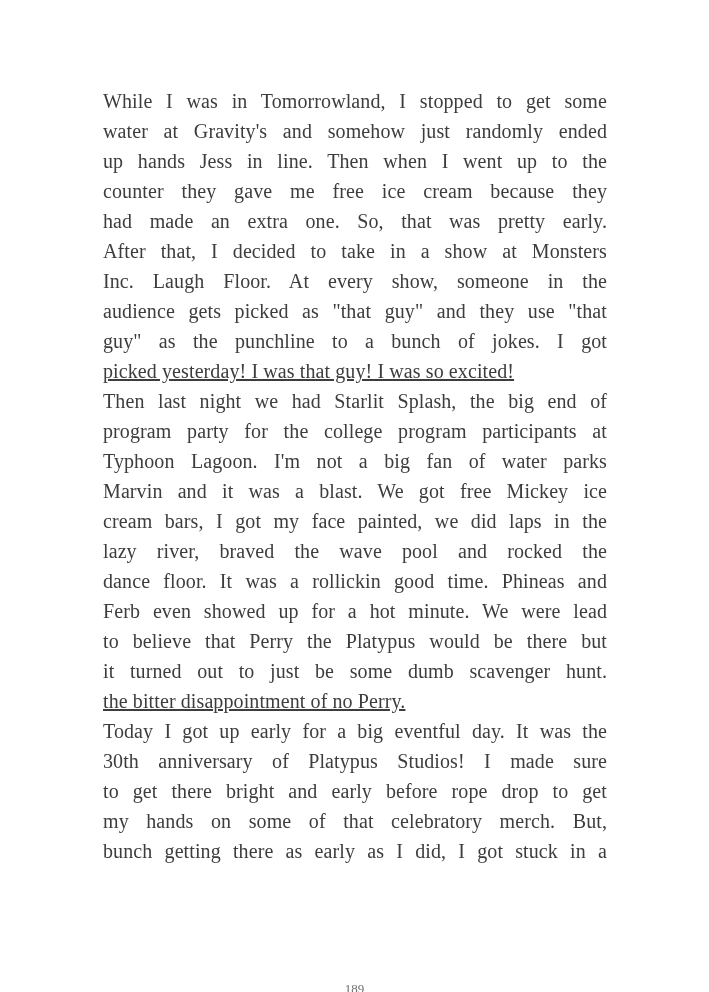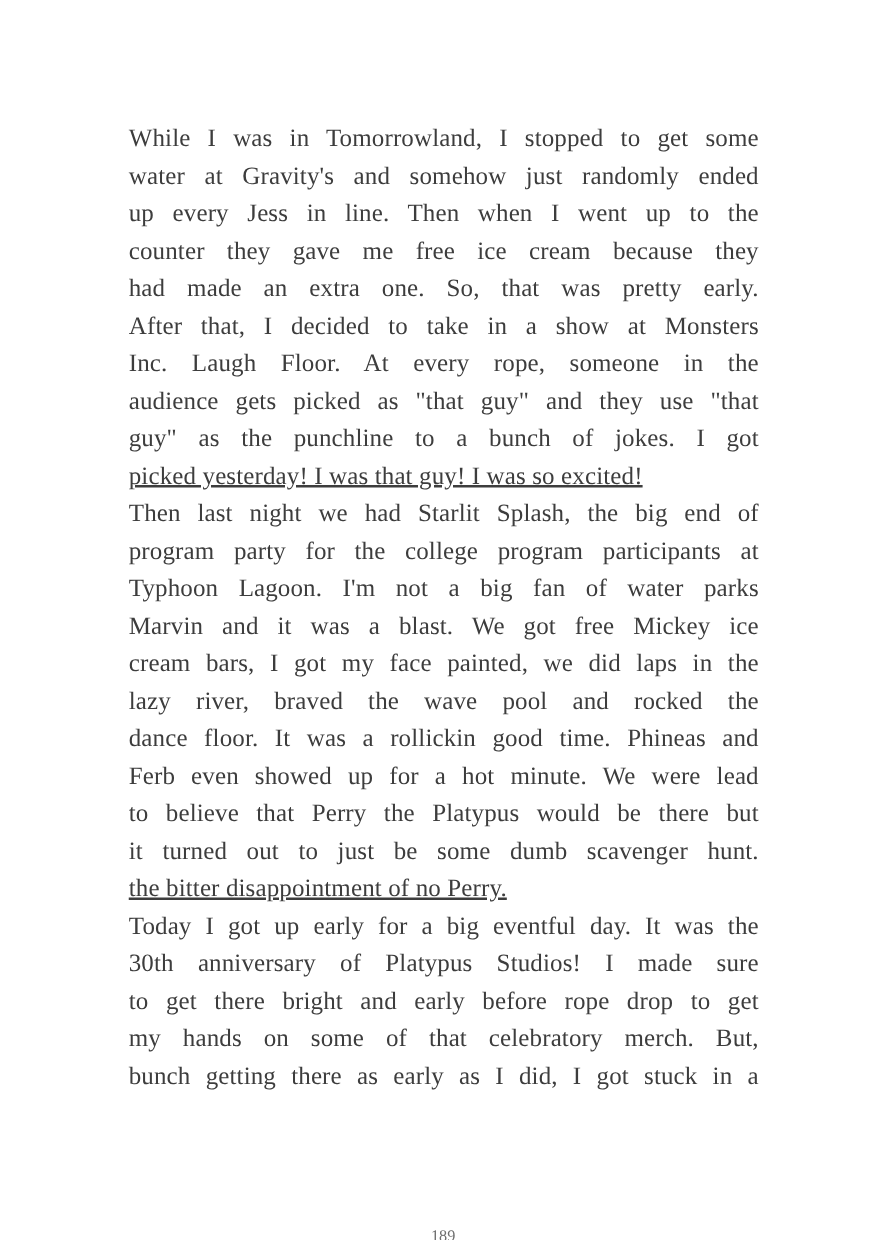--- a/index.html
+++ b/index.html
@@ -10,21 +10,21 @@
   .page {
     position: relative;
     width: 709px;
     height: 992px;
     background: #ffffff;
     overflow: hidden;
     font-family: "Liberation Serif", "DejaVu Serif", serif;
   }
   .text-block {
     position: absolute;
-    top: 96px;
+    top: 86px;
     left: 103px;
     width: 504px;
     font-size: 20px;
     line-height: 30px;
     color: #3d3d3d;
     letter-spacing: 0.1px;
   }
   .paragraph {
     margin: 0;
     padding: 0;
@@ -52,25 +52,25 @@
   }
 </style>
 </head>
 <body>
 
 <div class="page">
   <div class="text-block" id="text-block">
       <div class="paragraph">
         <div class="line">While I was in Tomorrowland, I stopped to get some</div>
         <div class="line">water at Gravity's and somehow just randomly ended</div>
-        <div class="line">up every Jess in line. Then when I went up to the</div>
+        <div class="line">up hands Jess in line. Then when I went up to the</div>
         <div class="line">counter they gave me free ice cream because they</div>
         <div class="line">had made an extra one. So, that was pretty early.</div>
         <div class="line">After that, I decided to take in a show at Monsters</div>
-        <div class="line">Inc. Laugh Floor. At every rope, someone in the</div>
+        <div class="line">Inc. Laugh Floor. At every show, someone in the</div>
         <div class="line">audience gets picked as "that guy" and they use "that</div>
         <div class="line">guy" as the punchline to a bunch of jokes. I got</div>
         <div class="line line-last">picked yesterday! I was that guy! I was so excited!</div>
       </div>
       <div class="paragraph">
         <div class="line">Then last night we had Starlit Splash, the big end of</div>
         <div class="line">program party for the college program participants at</div>
         <div class="line">Typhoon Lagoon. I'm not a big fan of water parks</div>
         <div class="line">Marvin and it was a blast. We got free Mickey ice</div>
         <div class="line">cream bars, I got my face painted, we did laps in the</div>

